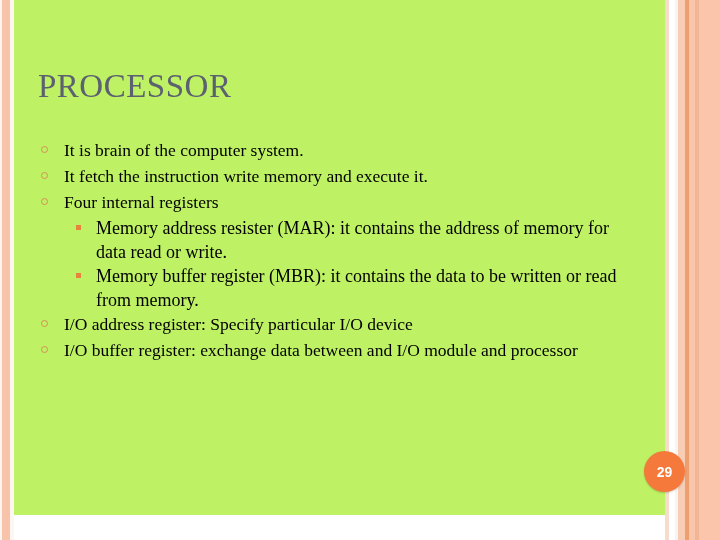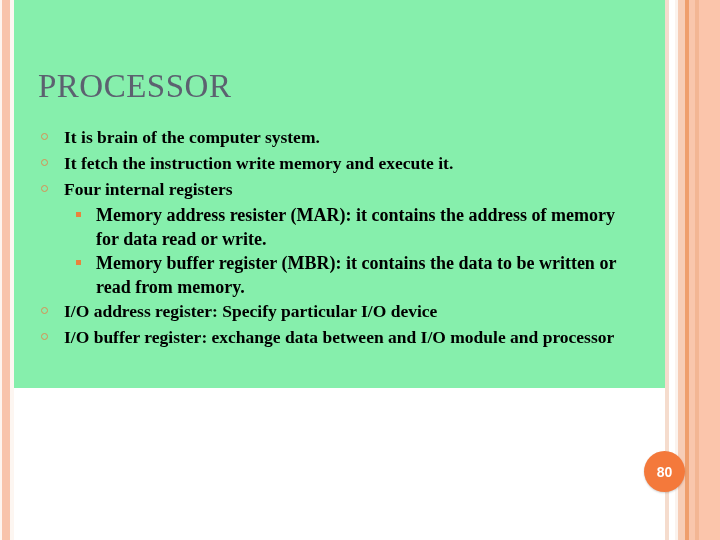--- a/index.html
+++ b/index.html
@@ -10,22 +10,22 @@
     width: 720px;
     height: 540px;
     background: #ffffff;
     font-family: "Liberation Serif", serif;
     overflow: hidden;
   }
 
   #slide {
     position: relative;
     width: 720px;
-    height: 388px;
-    background: #86efac;
+    height: 515px;
+    background: #bef264;
     box-sizing: border-box;
   }
 
   
   .stripe {
     position: absolute;
     top: 0;
     bottom: 0;
     height: 540px;
   }
@@ -52,26 +52,25 @@
     color: #5c6170;
     font-family: "Liberation Serif", serif;
     font-weight: normal;
     white-space: nowrap;
   }
 
   
   #content {
     position: absolute;
     left: 36px;
-    top: 125px;
+    top: 138px;
     width: 600px;
     color: #000000;
     font-size: 17.5px;
     line-height: 25px;
-    font-weight: bold;
   }
 
   .lvl1 {
     position: relative;
     padding-left: 28px;
     margin: 0 0 1px 0;
   }
   .lvl1 > .marker {
     position: absolute;
     left: 5px;
@@ -183,15 +182,15 @@
       <span class="txt">I/O address register: Specify particular I/O device</span>
     </div>
 
     <div class="lvl1">
       <span class="marker"></span>
       <span class="txt">I/O buffer register: exchange data between and I/O module and processor</span>
     </div>
 
   </div>
 
-  <div id="page-badge">80</div>
+  <div id="page-badge">29</div>
 
 </div>
 
 </body></html>

